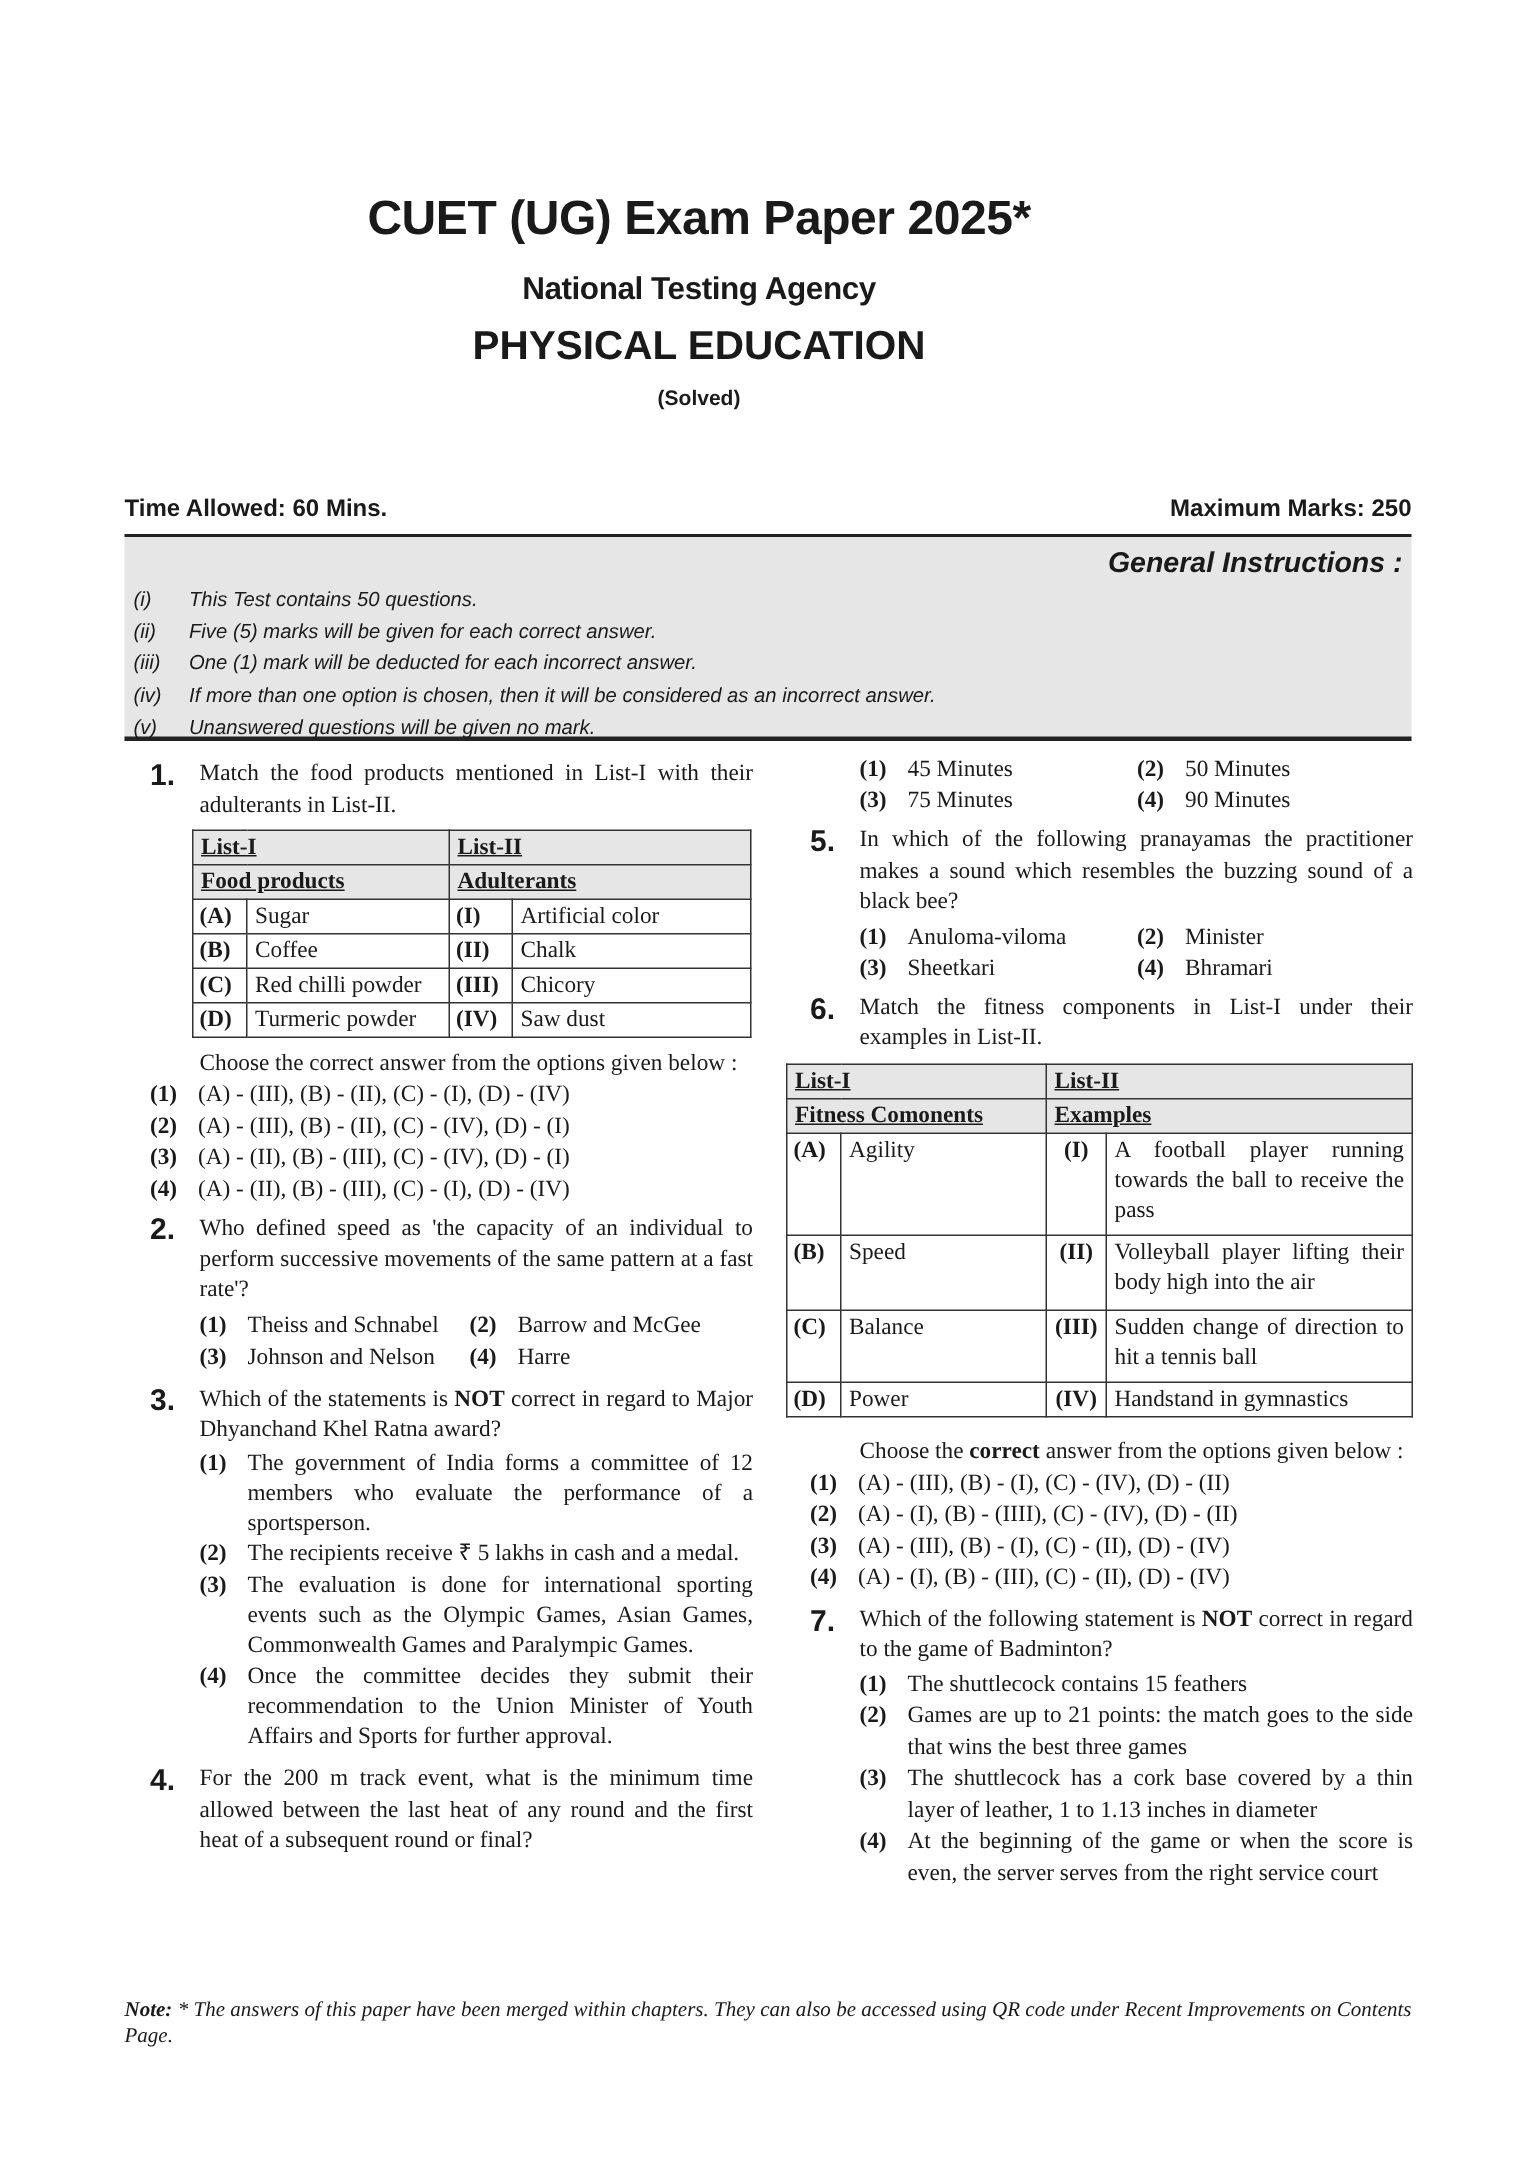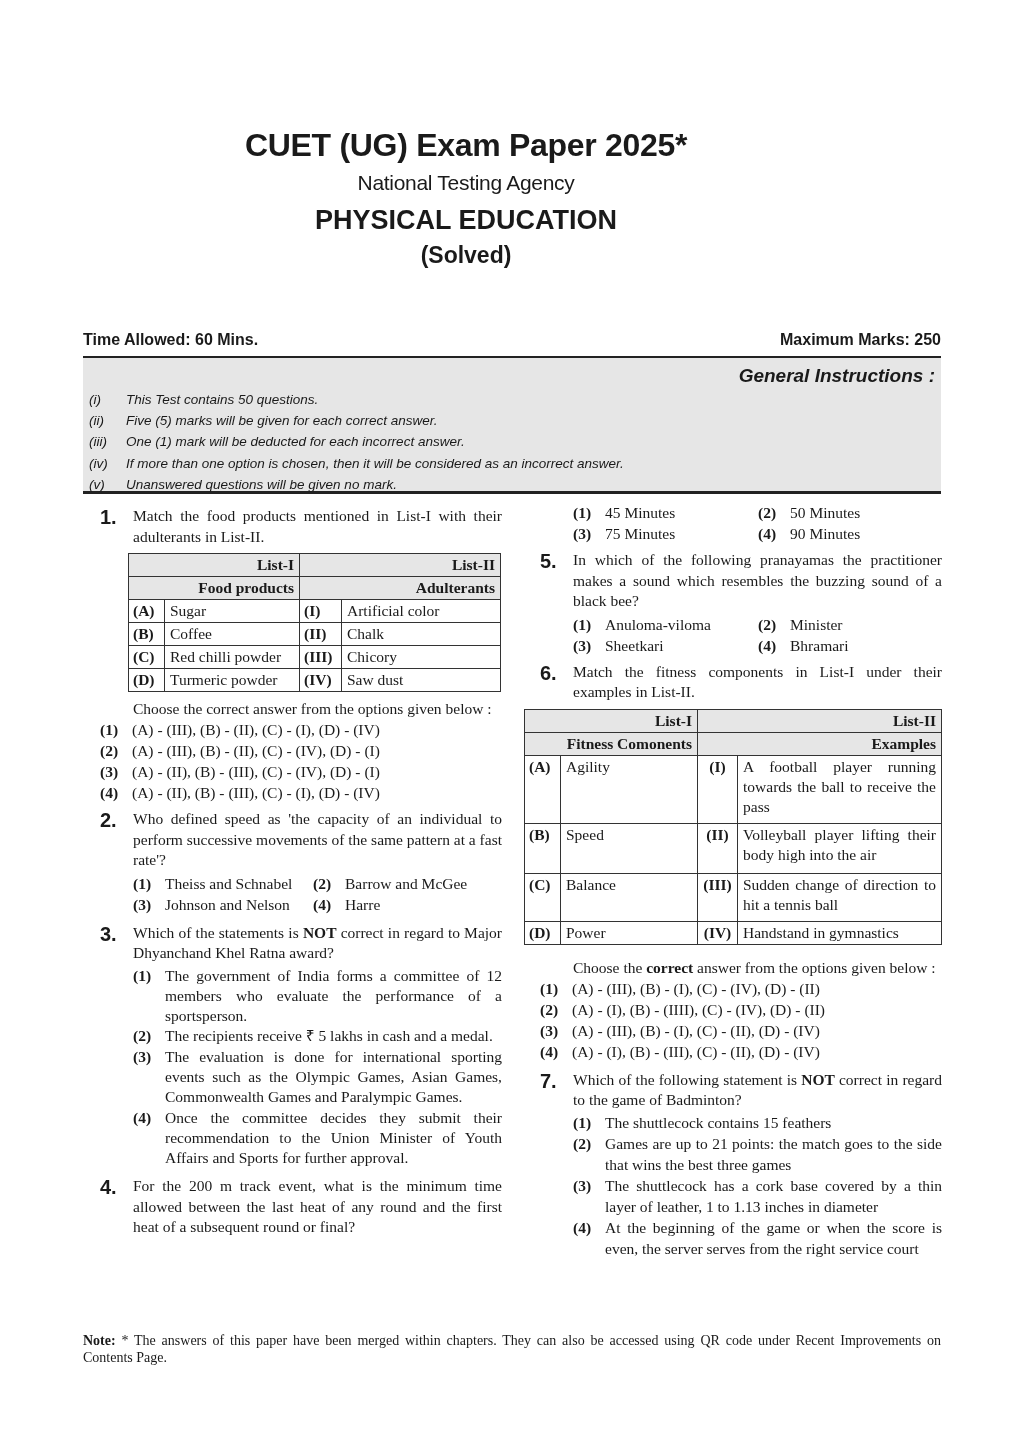--- a/index.html
+++ b/index.html
@@ -1,23 +1,23 @@
 <!DOCTYPE html>
 <html><head>
 <meta charset="utf-8">
 <style>
   * { box-sizing: border-box; margin: 0; padding: 0; }
   html, body { width: 1024px; height: 1440px; background: #ffffff; }
   body { position: relative; color: #1a1a1a; font-family: "Liberation Serif", serif; overflow: hidden; }
 
   .header { position: absolute; top: 122px; left: 0; width: 932px; text-align: center; font-family: "Liberation Sans", sans-serif; }
   .title { font-size: 32px; font-weight: bold; letter-spacing: -0.3px; line-height: 46px; }
-  .agency { font-size: 21px; font-weight: normal; margin-top: 0; line-height: 30px; letter-spacing: -0.3px; }
+  .agency { font-size: 21px; font-weight: bold; margin-top: 10px; line-height: 30px; letter-spacing: -0.3px; }
   .subject { font-size: 27px; font-weight: bold; margin-top: 4px; line-height: 36px; }
-  .solved { font-size: 23px; font-weight: bold; margin-top: 2px; line-height: 30px; }
+  .solved { font-size: 14px; font-weight: bold; margin-top: 2px; line-height: 30px; }
 
   .meta-row { position: absolute; top: 331px; left: 83px; width: 858px; display: flex; justify-content: space-between; font-family: "Liberation Sans", sans-serif; font-size: 16px; font-weight: bold; }
   .instructions { position: absolute; top: 356px; left: 83px; width: 858px; height: 138px; background: #e6e6e6; border-top: 2px solid #222; border-bottom: 3px solid #222; padding: 5px 6px 0 6px; font-family: "Liberation Sans", sans-serif; }
   .instr-heading { font-size: 19px; font-weight: bold; font-style: italic; line-height: 26px; margin-left: 2px; text-align: right; }
   .instr-item { display: flex; font-size: 13.5px; font-style: italic; line-height: 21.2px; }
   .instr-num { width: 37px; flex: none; }
 
   .col { position: absolute; top: 506px; }
   .col-left { left: 100px; width: 402px; }
   .col-right { left: 540px; width: 402px; }
@@ -29,30 +29,30 @@
 
   .opts { margin-left: 33px; font-size: 15.5px; line-height: 21px; }
   .opt { display: flex; }
   .opt-n { width: 32px; flex: none; font-weight: bold; }
   .opt-t { flex: 1; text-align: justify; }
   .opt-grid { display: grid; grid-template-columns: 1fr 1fr; }
   .opt-grid .opt { }
 
   table.match { border-collapse: collapse; font-size: 15.5px; line-height: 20px; }
   table.match td { border: 1.5px solid #333; padding: 1px 5px; vertical-align: top; }
-  table.match tr.head td { background: #e6e6e6; font-weight: bold; text-align: right; }
+  table.match tr.head td { background: #e6e6e6; font-weight: bold; text-align: left; text-decoration: underline; }
   table.match td.lbl { font-weight: bold; text-align: left; padding: 1px 4px; }
 
   #t1 { margin: 6px 0 6px 28px; width: 373px; }
   #t2 { position: absolute; left: -16px; width: 418px; }
   #t2 td.ex { text-align: justify; }
 
   .choose { margin-left: 33px; font-size: 15.5px; line-height: 21px; }
 
-  .note { position: absolute; top: 1332px; left: 83px; width: 858px; font-size: 14px; line-height: 17px; text-align: justify; }
+  .note { position: absolute; top: 1332px; left: 83px; width: 858px; font-size: 14px; font-style: italic; line-height: 17px; text-align: justify; }
   .note b { font-weight: bold; }
 </style>
 </head>
 <body>
 
 <div class="header">
   <div class="title">CUET (UG) Exam Paper 2025*</div>
   <div class="agency">National Testing Agency</div>
   <div class="subject">PHYSICAL EDUCATION</div>
   <div class="solved">(Solved)</div>

